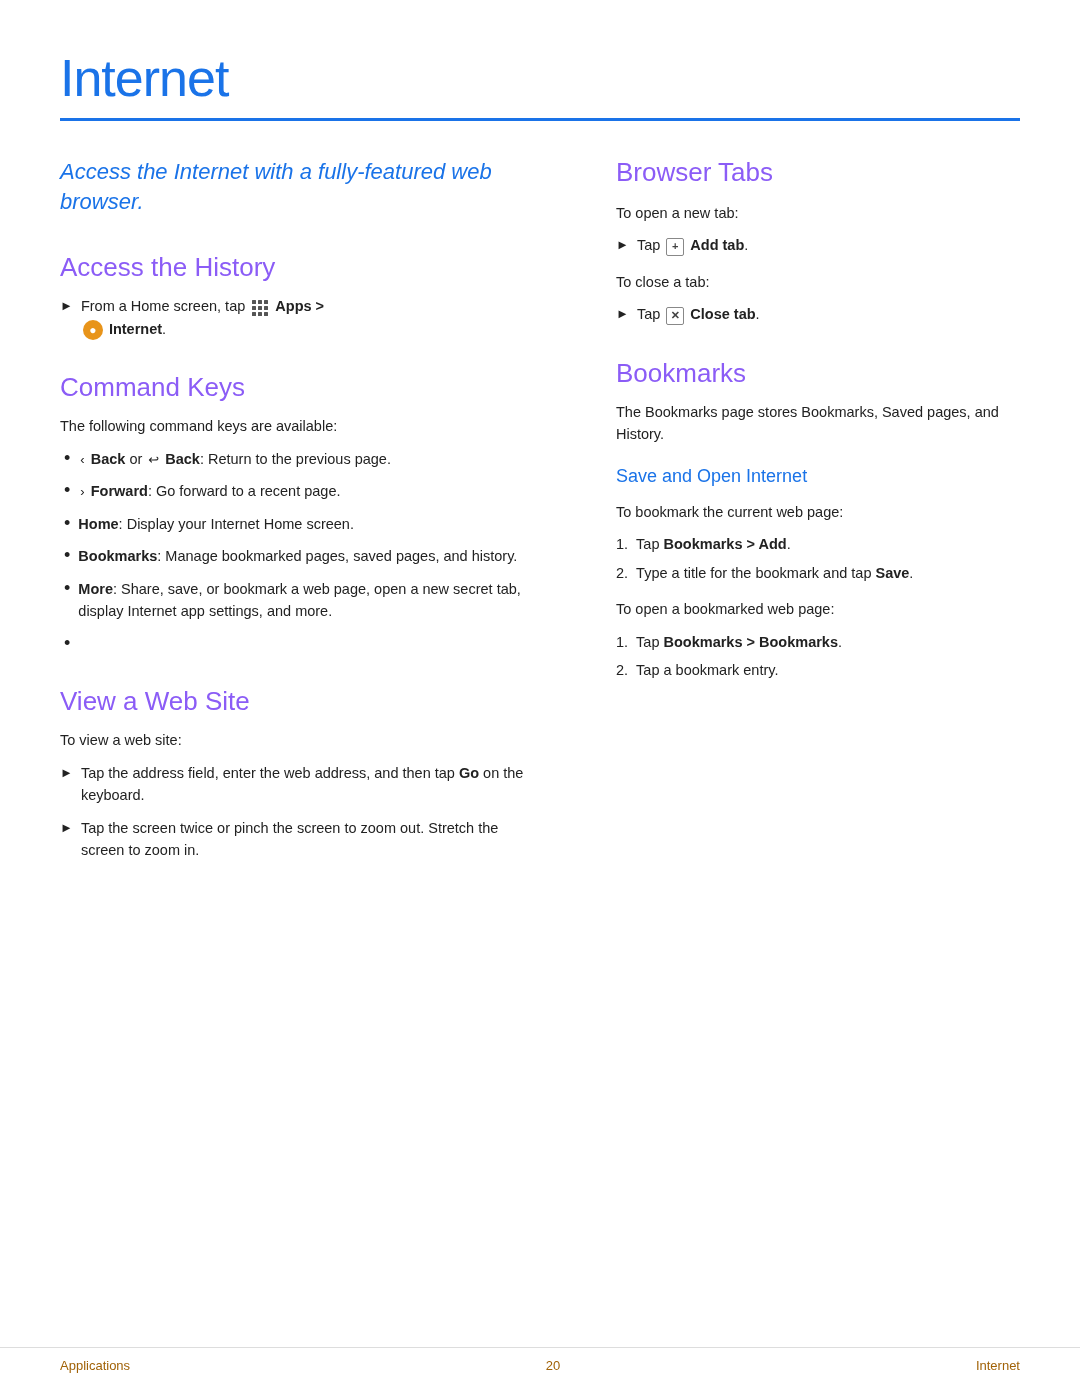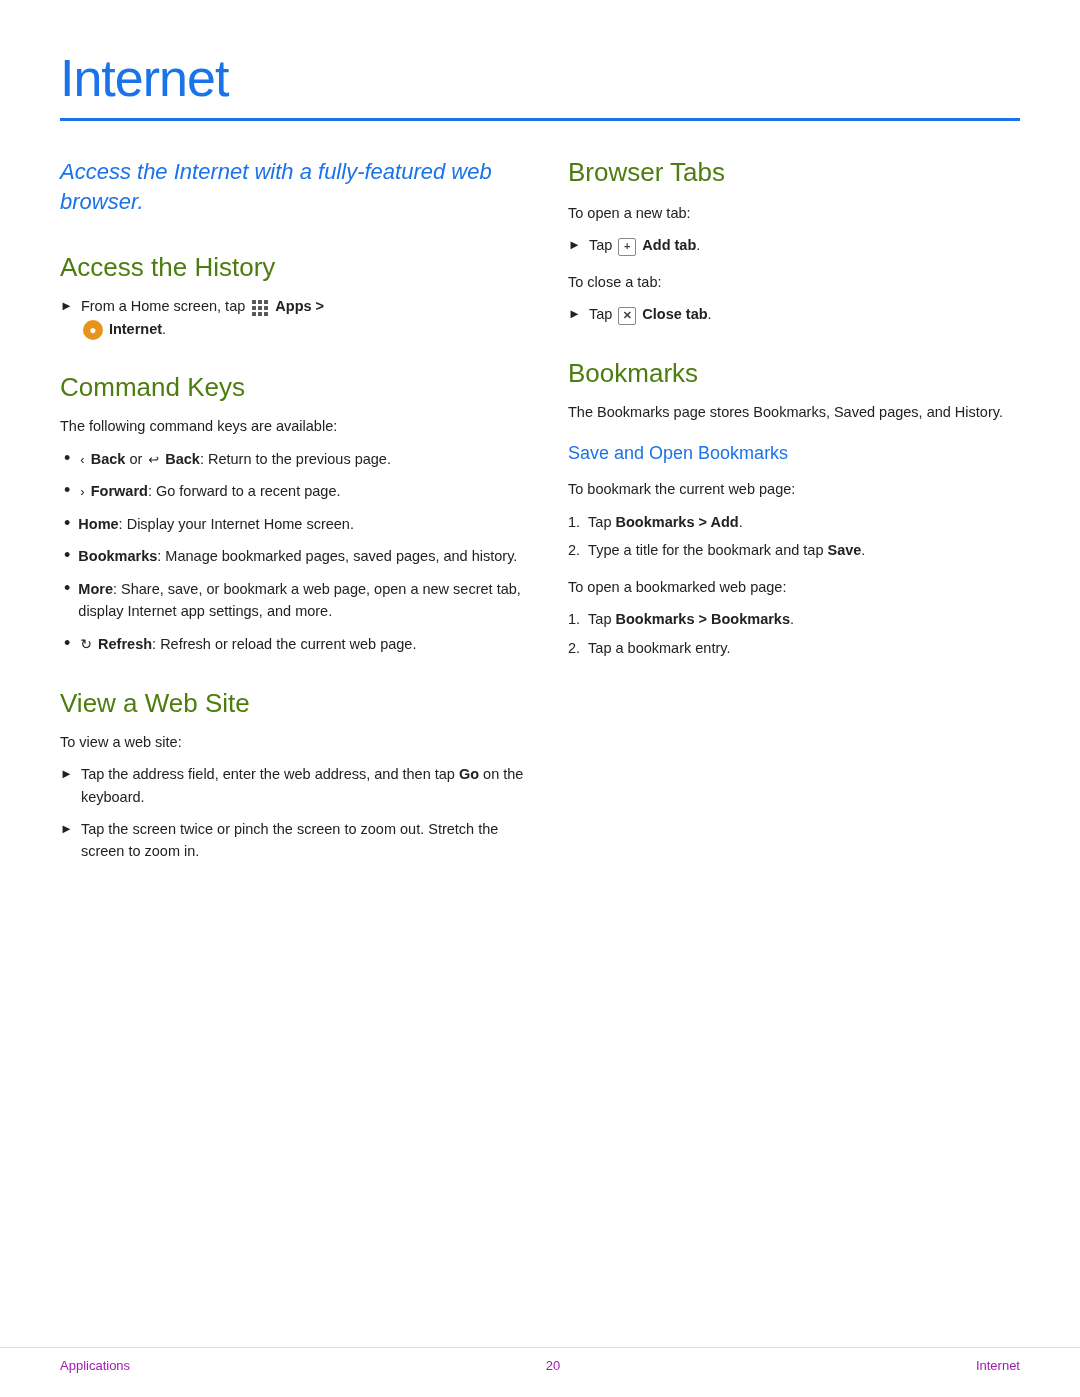--- a/index.html
+++ b/index.html
@@ -22,40 +22,40 @@
       margin-bottom: 10px;
       letter-spacing: -1px;
     }
     .title-rule {
       border: none;
       border-top: 3px solid #1a73e8;
       margin-bottom: 36px;
     }
     .two-col {
       display: flex;
-      gap: 28px;
+      gap: 76px;
     }
     .col-left {
       flex: 0 0 480px;
       max-width: 480px;
     }
     .col-right {
       flex: 1;
     }
     .intro-text {
       font-size: 22px;
       font-style: italic;
       color: #1a73e8;
       line-height: 1.35;
       margin-bottom: 36px;
       font-weight: 400;
     }
     .section-title {
       font-size: 26px;
-      color: #4d7c0f;
+      color: #8b5cf6;
       font-weight: 400;
       margin-bottom: 12px;
       margin-top: 28px;
     }
     .section-title:first-of-type {
       margin-top: 0;
     }
     .subsection-title {
       font-size: 18px;
       color: #1a73e8;
@@ -189,21 +189,21 @@
     }
     .footer {
       position: absolute;
       bottom: 24px;
       left: 0;
       right: 0;
       display: flex;
       justify-content: space-between;
       padding: 0 60px;
       font-size: 13px;
-      color: #a21caf;
+      color: #a16207;
       border-top: 1px solid #ddd;
       padding-top: 10px;
     }
     .section-gap {
       margin-top: 32px;
     }
     .small-gap {
       margin-top: 14px;
     }
   </style>
@@ -268,24 +268,20 @@
         <li>
           <span class="bullet-dot">•</span>
           <span><strong>Bookmarks</strong>: Manage bookmarked pages, saved pages, and history.</span>
         </li>
         <li>
           <span class="bullet-dot">•</span>
           <span><strong>More</strong>: Share, save, or bookmark a web page, open a new secret tab, display Internet app settings, and more.</span>
         </li>
         <li>
           <span class="bullet-dot">•</span>
-          <span>
-            <span class="refresh-icon">↻</span>
-            <strong>Refresh</strong>: Refresh or reload the current web page.
-          </span>
         </li>
       </ul>
 
       <h2 class="section-title section-gap">View a Web Site</h2>
       <p>To view a web site:</p>
       <div class="arrow-item">
         <span class="arrow">►</span>
         <span>
           <span>Tap the address field, enter the web address, and then tap</span>
           <strong>Go</strong>
@@ -318,21 +314,21 @@
         <span>
           <span>Tap</span>
           <span class="inline-icon">✕</span>
           <strong>Close tab</strong>.
         </span>
       </div>
 
       <h2 class="section-title section-gap">Bookmarks</h2>
       <p>The Bookmarks page stores Bookmarks, Saved pages, and History.</p>
 
-      <h3 class="subsection-title">Save and Open Bookmarks</h3>
+      <h3 class="subsection-title">Save and Open Internet</h3>
 
       <p class="small-gap">To bookmark the current web page:</p>
       <ol class="ordered-list">
         <li>
           <span class="ol-num">1.</span>
           <span>Tap <strong>Bookmarks &gt; Add</strong>.</span>
         </li>
         <li>
           <span class="ol-num">2.</span>
           <span>Type a title for the bookmark and tap <strong>Save</strong>.</span>

